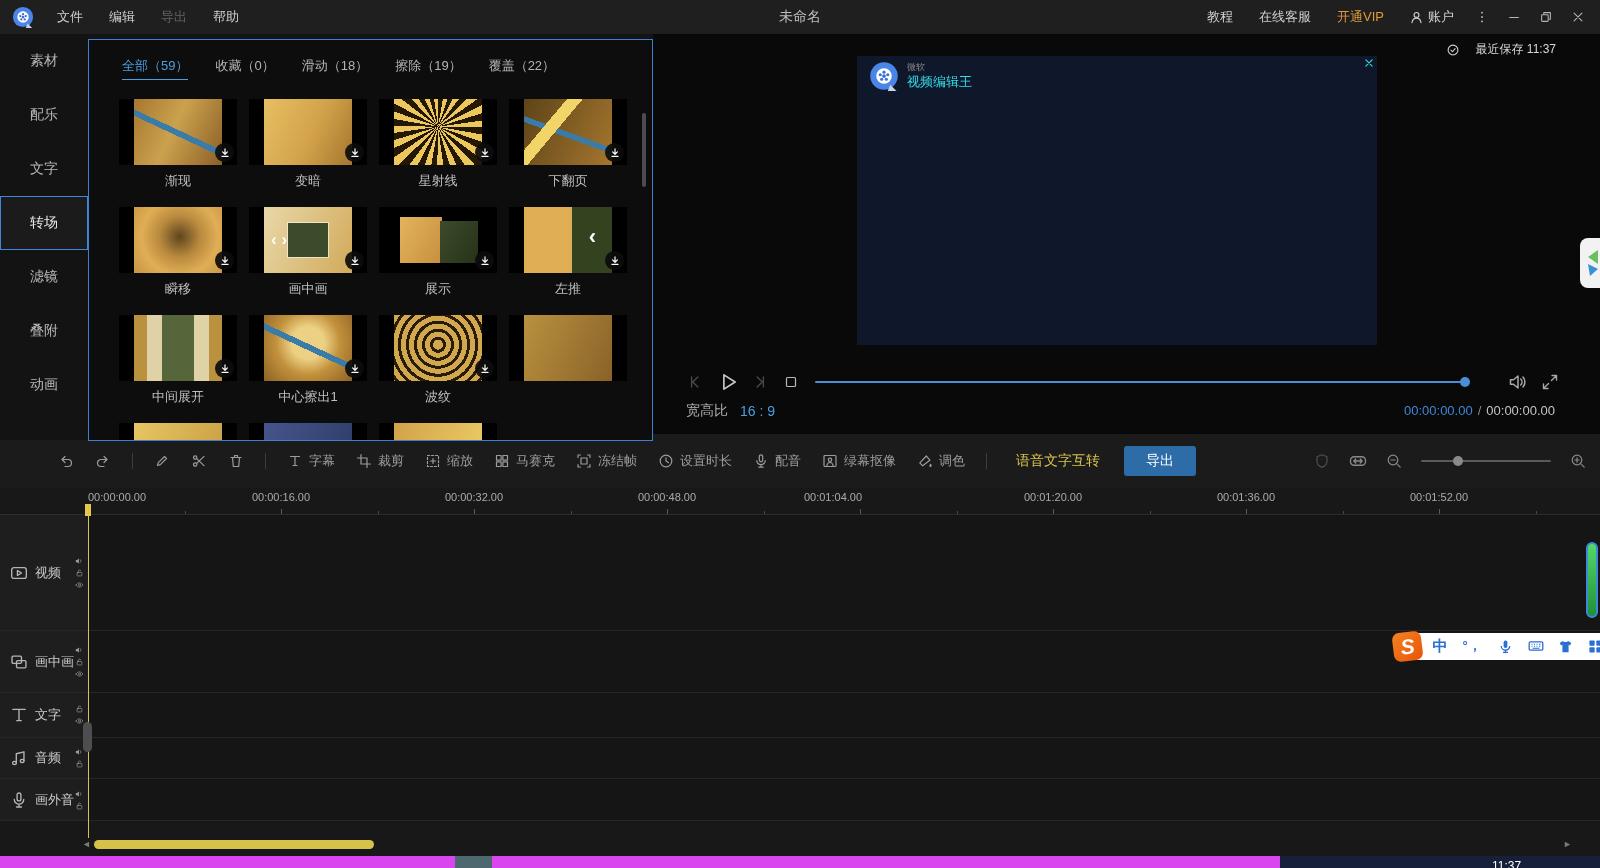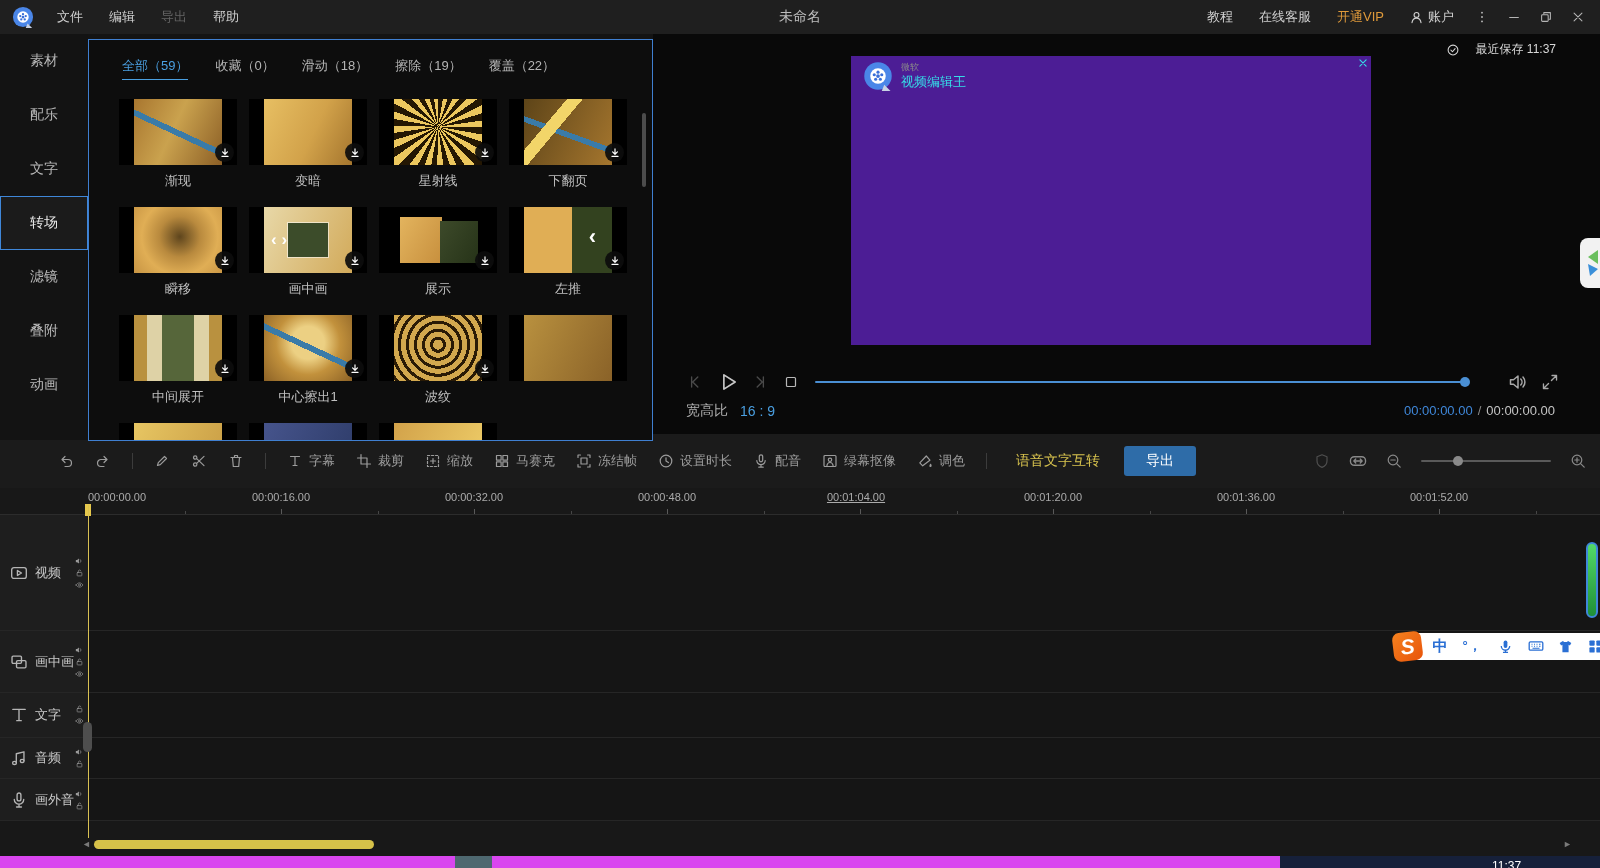--- a/index.html
+++ b/index.html
@@ -61,21 +61,21 @@
   .t-centerwipe{background:linear-gradient(205deg,transparent 46%,#3a7ba8 46%,#3a7ba8 52%,transparent 52%),radial-gradient(circle at 50% 42%,#ecd083 0 28%,#c2913c 55%,#8c6226 100%);}
   .t-ripple{background:repeating-radial-gradient(circle at 50% 45%,#d2a84e 0 5px,#2a1b06 5px 8px);}
   .t-p1{background:linear-gradient(115deg,#b9913f,#8a6228);}
   .t-p2{background:linear-gradient(115deg,#e7c663,#c79a42);}
   .t-p3{background:linear-gradient(115deg,#46548c,#2c3a66);}
   .t-p4{background:linear-gradient(115deg,#d2a24a,#f0d06a);}
 
   
   .preview{position:absolute;left:653px;top:34px;right:0;height:400px;background:#090909;}
   .saved{position:absolute;top:7px;right:44px;font-size:12px;color:#d8d8d8;display:flex;align-items:center;gap:16px;}
-  .frame{position:absolute;left:198px;top:22px;width:520px;height:289px;background:#4c1d95;}
+  .frame{position:absolute;left:204px;top:22px;width:520px;height:289px;background:#0f172a;}
   .wm{position:absolute;left:12px;top:5px;display:flex;gap:8px;align-items:center;}
   .wm-txt{display:flex;flex-direction:column;line-height:1.25;}
   .wm-brand{color:#8a8a8a;font-size:9px;}
   .wm-name{color:#35dde8;font-size:13px;}
   .frame-close{position:absolute;right:3px;top:2px;color:#35dde8;}
   .pc-row{position:absolute;left:0;right:0;top:333px;height:30px;}
   .pc{position:absolute;top:50%;transform:translateY(-50%);}
   .progress{position:absolute;left:162px;width:650px;top:14px;height:2px;background:#4a8fd4;border-radius:1px;}
   .progress-dot{position:absolute;right:-5px;top:-4px;width:10px;height:10px;border-radius:50%;background:#4a8fd4;}
   .aspect-row{position:absolute;left:33px;top:368px;display:flex;gap:12px;align-items:center;font-size:14px;}
@@ -622,21 +622,21 @@
         <div class="tick minor" style="left: 184.5px;"></div>
         <span class="ruler-label" style="left: 281px; transform: translateX(-50%);">00:00:16.00</span>
         <div class="tick" style="left: 281px;"></div>
         <div class="tick minor" style="left: 377.5px;"></div>
         <span class="ruler-label" style="left: 474px; transform: translateX(-50%);">00:00:32.00</span>
         <div class="tick" style="left: 474px;"></div>
         <div class="tick minor" style="left: 570.5px;"></div>
         <span class="ruler-label" style="left: 667px; transform: translateX(-50%);">00:00:48.00</span>
         <div class="tick" style="left: 667px;"></div>
         <div class="tick minor" style="left: 763.5px;"></div>
-        <span class="ruler-label" style="left: 856px; transform: translateX(-50%); text-decoration: underline;">00:01:04.00</span>
+        <span class="ruler-label" style="left: 833px; transform: translateX(-50%);">00:01:04.00</span>
         <div class="tick" style="left: 860px;"></div>
         <div class="tick minor" style="left: 956.5px;"></div>
         <span class="ruler-label" style="left: 1053px; transform: translateX(-50%);">00:01:20.00</span>
         <div class="tick" style="left: 1053px;"></div>
         <div class="tick minor" style="left: 1149.5px;"></div>
         <span class="ruler-label" style="left: 1246px; transform: translateX(-50%);">00:01:36.00</span>
         <div class="tick" style="left: 1246px;"></div>
         <div class="tick minor" style="left: 1342.5px;"></div>
         <span class="ruler-label" style="left: 1439px; transform: translateX(-50%);">00:01:52.00</span>
         <div class="tick" style="left: 1439px;"></div>

